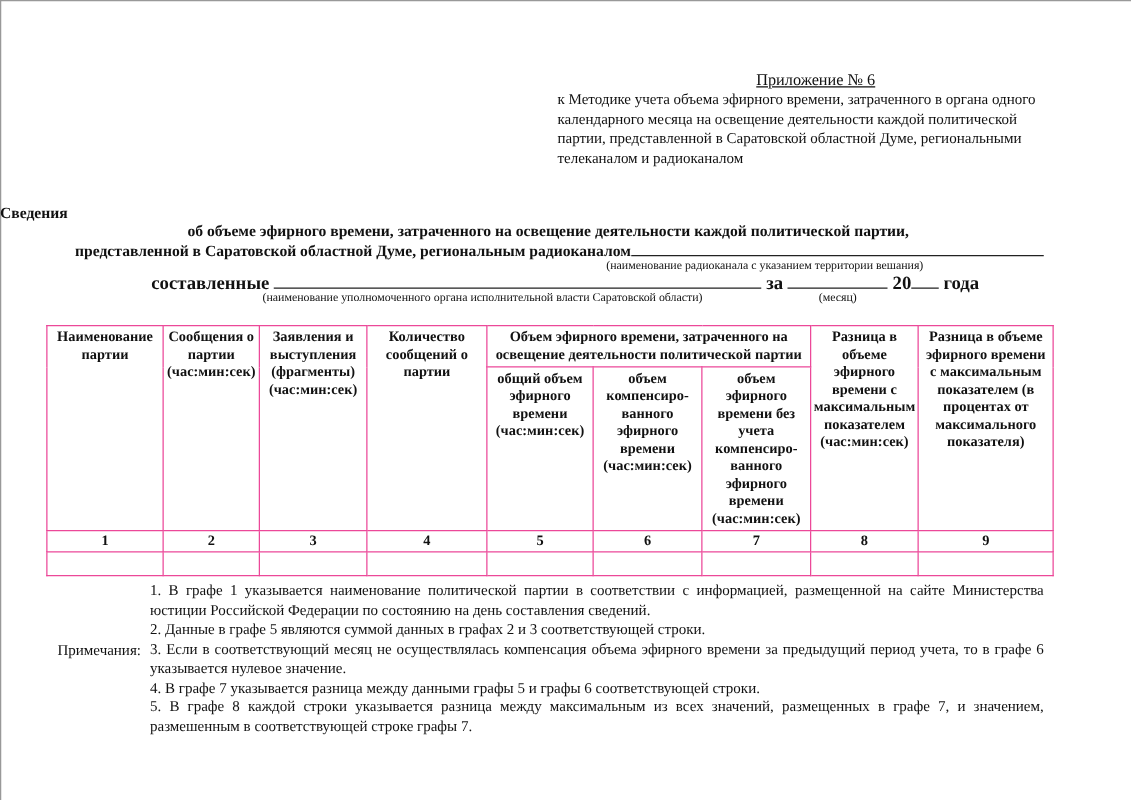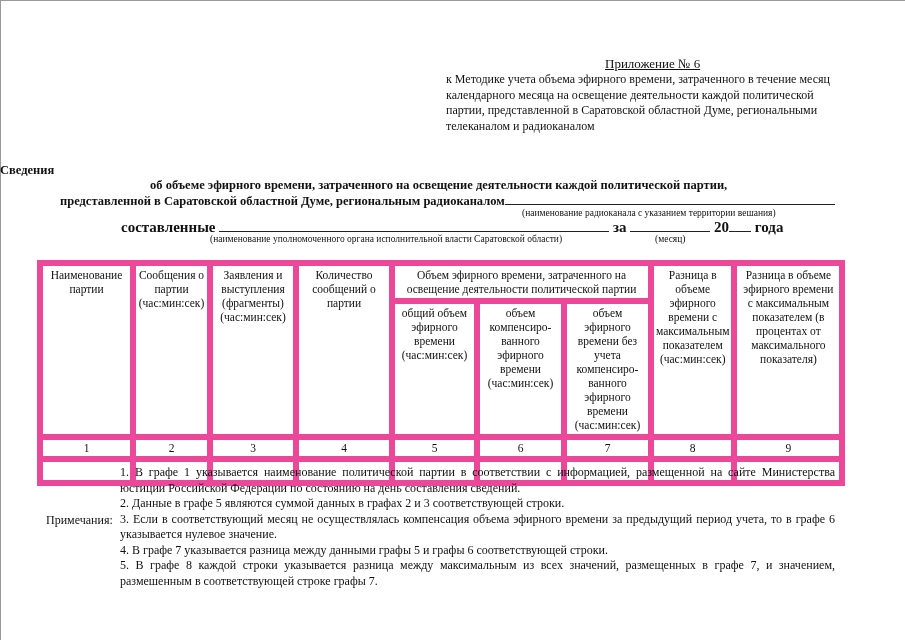--- a/index.html
+++ b/index.html
@@ -10,45 +10,45 @@
     .frame { position: absolute; left: 0; top: 0; width: 904px; height: 639px; border-top: 1px solid #999; border-left: 1px solid #999; }
     .abs { position: absolute; }
     .appendix-title { left: 605px; top: 56px; font-size: 13px; text-decoration: underline; }
     .appendix-body { left: 446px; top: 72px; width: 400px; font-size: 12px; line-height: 15.5px; }
     .doc-title { left: 0; width: 905px; text-align: left; font-weight: bold; font-size: 12.5px; }
     .t1 { top: 163px; left: 0; }
     .t2 { top: 178px; left: 150px; width: 600px; text-align: left; }
     .t3 { top: 193px; left: 60px; width: 800px; text-align: left; }
     .underline-fill { display: inline-block; border-bottom: 1px solid #222; height: 11px; vertical-align: baseline; }
     .caption { font-size: 9.5px; }
-    .cap1 { left: 522px; top: 208px; text-align: center; }
+    .cap1 { left: 485px; top: 208px; text-align: center; }
     .compiled-row { left: 121px; top: 219px; font-size: 15px; font-weight: bold; white-space: nowrap; }
     .cap2 { left: 210px; top: 234px; }
     .cap3 { left: 655px; top: 234px; }
 
     table.grid {
       position: absolute; left: 37px; top: 260px; border-collapse: collapse;
       font-size: 11.5px; line-height: 14px; table-layout: fixed;
     }
-    table.grid td { border: 6px solid #ec4899; text-align: center; vertical-align: top; padding: 2px 2px; }
+    table.grid td { border: 1px solid #ec4899; text-align: center; vertical-align: top; padding: 2px 2px; font-weight: bold; }
     .num-row td { height: 11px; padding: 0; line-height: 12px; vertical-align: middle; }
     .empty-row td { height: 14px; padding: 0; }
 
     .notes { left: 46px; top: 465px; font-size: 12px; line-height: 15.5px; }
     .notes-label { position: absolute; left: 0; top: 0; margin-top: 48px; }
     .notes-list { position: absolute; left: 74px; top: 0; width: 715px; }
     .notes-list p { margin: 0; text-align: justify; }
   </style>
 </head>
 <body>
 
 <div class="frame"></div>
 
 <div class="abs appendix-title">Приложение № 6</div>
-<div class="abs appendix-body">к Методике учета объема эфирного времени, затраченного в течение месяц календарного месяца на освещение деятельности каждой политической партии, представленной в Саратовской областной Думе, региональными телеканалом и радиоканалом</div>
+<div class="abs appendix-body">к Методике учета объема эфирного времени, затраченного в органа одного календарного месяца на освещение деятельности каждой политической партии, представленной в Саратовской областной Думе, региональными телеканалом и радиоканалом</div>
 
 <div class="abs doc-title t1">Сведения</div>
 <div class="abs doc-title t2">об объеме эфирного времени, затраченного на освещение деятельности каждой политической партии,</div>
 <div class="abs doc-title t3">
   <span>представленной в Саратовской областной Думе, региональным радиоканалом</span><span class="underline-fill" style="width:330px"></span>
 </div>
 <div class="abs caption cap1">(наименование радиоканала с указанием территории вешания)</div>
 
 <div class="abs compiled-row">
   <span>составленные</span>

